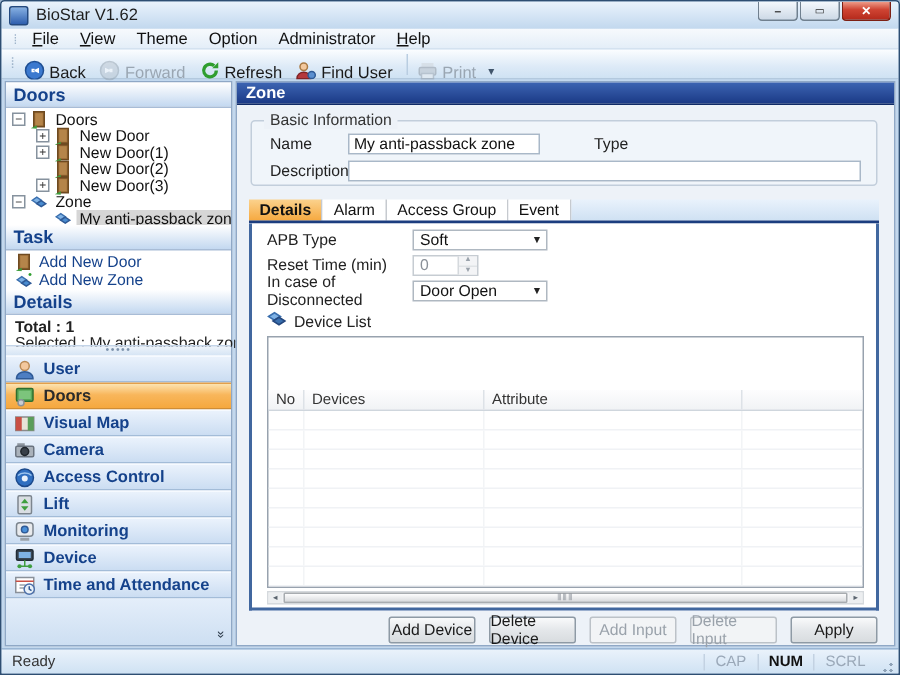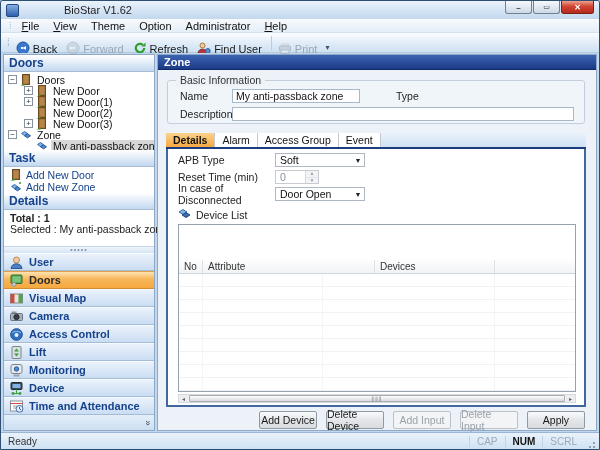--- a/index.html
+++ b/index.html
@@ -3,21 +3,21 @@
 <meta charset="utf-8">
 <style>
   * { margin:0; padding:0; box-sizing:border-box; font-family:"Liberation Sans", sans-serif; }
   html,body { width:600px; height:450px; background:#9ab2cc; }
   .window{ width:600px; height:450px; display:flex; flex-direction:column;
     border:1px solid #2e4e72; border-radius:3px 3px 0 0; overflow:hidden;
     background:#c2d8ee; box-shadow:inset 0 0 0 1px #dcebf9; }
 
   
   .titlebar{ height:18px; display:flex; align-items:center; padding:0 5px;
-    background:linear-gradient(#eaf3fc,#c2d8ee); position:relative;gap:40px; }
+    background:linear-gradient(#eaf3fc,#c2d8ee); position:relative; }
   .app-icon{ width:13px; height:13px; margin-right:5px; border-radius:2px;
     background:linear-gradient(#86b0e2,#2f5fae); border:1px solid #23497f; }
   .title-text{ font-size:11px; color:#1d1d1d; }
   .win-controls{ position:absolute; right:5px; top:0; display:flex; }
   .winbtn{ width:27px; height:13px; display:flex; align-items:center; justify-content:center;
     font-size:8px; color:#2a2a2a; border:1px solid #70808f; border-top:none;
     background:linear-gradient(#f5f9fd,#cdd9e6); border-radius:0 0 3px 3px; margin-left:1px; }
   .winbtn.close{ width:33px; background:linear-gradient(#f0a08c,#cf4433 45%,#b52a1c); color:#fff; border-color:#7c2014; }
   .winbtn-min::before{ content:"–"; font-weight:bold; }
   .winbtn-max::before{ content:"▭"; font-size:7px; }
@@ -56,21 +56,21 @@
   .tree-label{ padding:0 2px; white-space:nowrap; }
   .tree-row.selected .tree-label{ background:#d6d6d6; }
   .expander{ width:9px; height:9px; flex:none; border:1px solid #86929e; background:#fff;
     font-size:8px; line-height:7px; text-align:center; color:#333; }
   .expander.minus::before{ content:"−"; } .expander.plus::before{ content:"+"; }
   .expander.none{ border:none; background:transparent; }
   .tree-icon{ width:12px; height:12px; flex:none; display:flex; align-items:center; }
 
   .task-body{ height:26px; flex:none; padding:2px 0 0 6px; }
   .task-link{ display:flex; align-items:flex-end; gap:4px; font-size:10.5px; color:#15428b; height:12px; }
-  .details-body{ height:36px; flex:none; padding:2px 0 0 6px; font-size:10.5px; color:#222; }
+  .details-body{ height:20px; flex:none; padding:2px 0 0 6px; font-size:10.5px; color:#222; }
   .details-total{ font-weight:bold; height:11px; }
   .details-selected{ height:11px; white-space:nowrap; }
   .splitter{ height:7px; flex:none; background:linear-gradient(#eef4fb,#d5e4f4);
     border-top:1px solid #c3d4e8; text-align:center; font-size:7px; line-height:5px; color:#7e94ad; letter-spacing:1px;}
 
   .nav{ flex:none; }
   .nav-item{ height:18px; display:flex; align-items:center; gap:5px; padding-left:5px;
     background:linear-gradient(#eaf2fc,#cbddf2); border-top:1px solid #f6faff; border-bottom:1px solid #a3bcd8;
     font-size:11px; font-weight:bold; color:#15428b; }
   .nav-item.selected{ background:linear-gradient(#fde3b0,#f8b65b 45%,#f5a83f); color:#2b2b2b;
@@ -491,22 +491,22 @@
             <span><svg width="13" height="12">
                   <path d="M1 4l4-2.5L9 4 5 6.5z" fill="#7fb2e5" stroke="#3a6fae"></path>
                   <path d="M4 7l4-2.5L12 7 8 9.5z" fill="#3a6fae" stroke="#24477e"></path>
                 </svg></span>
             <span>Device List</span>
           </div>
 
           <div class="table">
             <div class="thead">
               <span class="th col-no">No</span>
+              <span class="th col-dev">Devices</span>
               <span class="th col-attr">Attribute</span>
-              <span class="th col-dev">Devices</span>
               <span class="th col-rest"></span>
             </div>
             <div class="tbody">
               <div class="trow">
                   <div class="col-no"></div>
                   <div class="col-dev"></div>
                   <div class="col-attr"></div>
                   <div class="col-rest"></div>
                 </div>
               <div class="trow">

